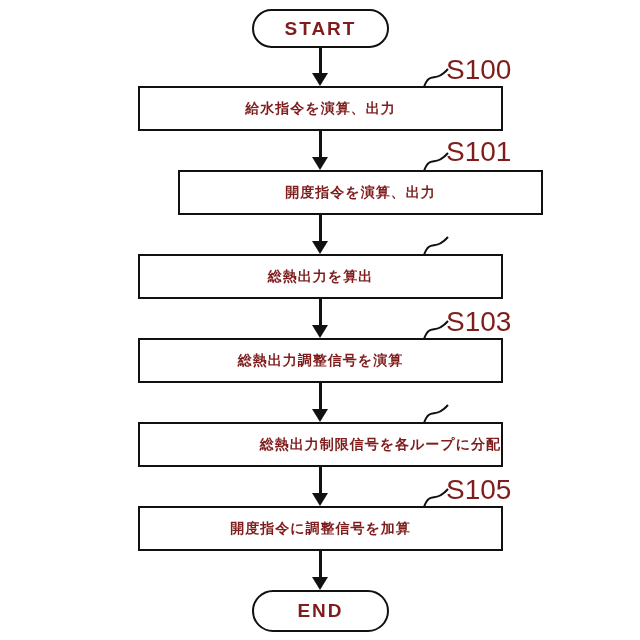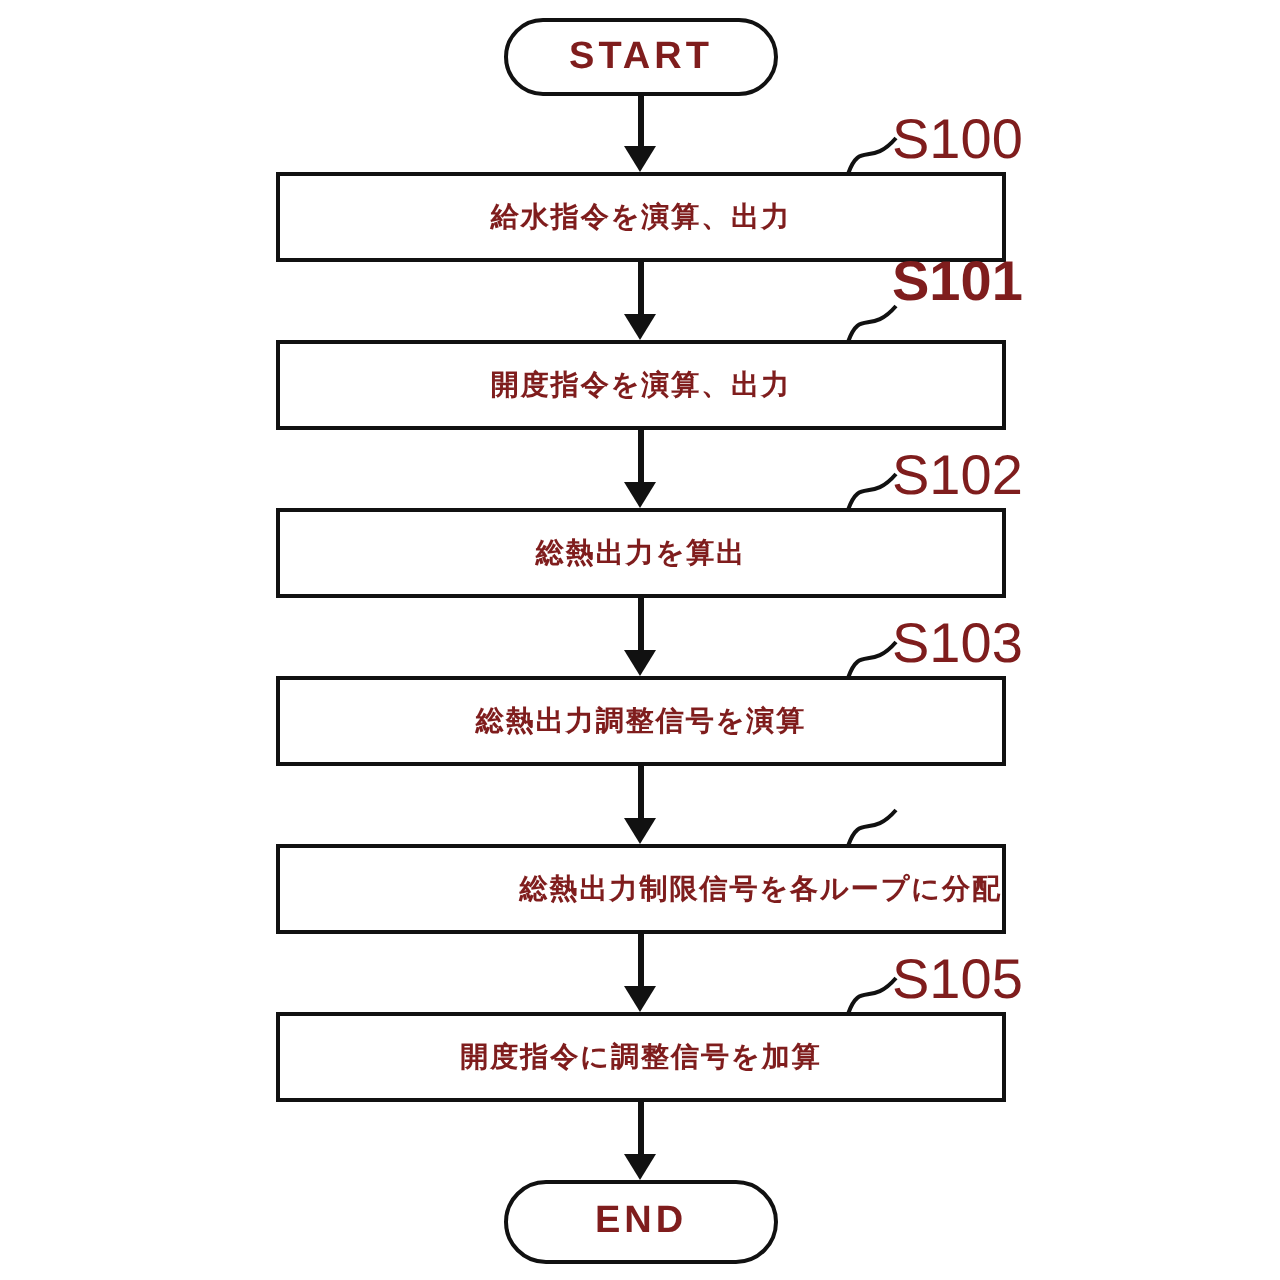--- a/index.html
+++ b/index.html
@@ -142,29 +142,28 @@
     <path d="M1,21 C7,4 12,18 25,3" fill="none" stroke="#111111" stroke-width="2"></path>
   </svg>
   <div class="step-label" style="top:56px;">S100</div>
   <div class="process-box" style="top:86px;">
     <span>給水指令を演算、出力</span>
   </div>
 
   <svg class="leader" style="top:150px;" viewBox="0 0 26 22">
     <path d="M1,21 C7,4 12,18 25,3" fill="none" stroke="#111111" stroke-width="2"></path>
   </svg>
-  <div class="step-label" style="top:127px;font-weight:bold;">S101</div>
-  <div class="process-box" style="top:170px;">
+  <div class="step-label" style="top:138px;">S101</div>
+  <div class="process-box" style="top:170px;margin-left:40px;">
     <span>開度指令を演算、出力</span>
   </div>
 
   <svg class="leader" style="top:234px;" viewBox="0 0 26 22">
     <path d="M1,21 C7,4 12,18 25,3" fill="none" stroke="#111111" stroke-width="2"></path>
   </svg>
-  <div class="step-label" style="top:224px;">S102</div>
   <div class="process-box" style="top:254px;">
     <span>総熱出力を算出</span>
   </div>
 
   <svg class="leader" style="top:318px;" viewBox="0 0 26 22">
     <path d="M1,21 C7,4 12,18 25,3" fill="none" stroke="#111111" stroke-width="2"></path>
   </svg>
   <div class="step-label" style="top:308px;">S103</div>
   <div class="process-box" style="top:338px;">
     <span>総熱出力調整信号を演算</span>

